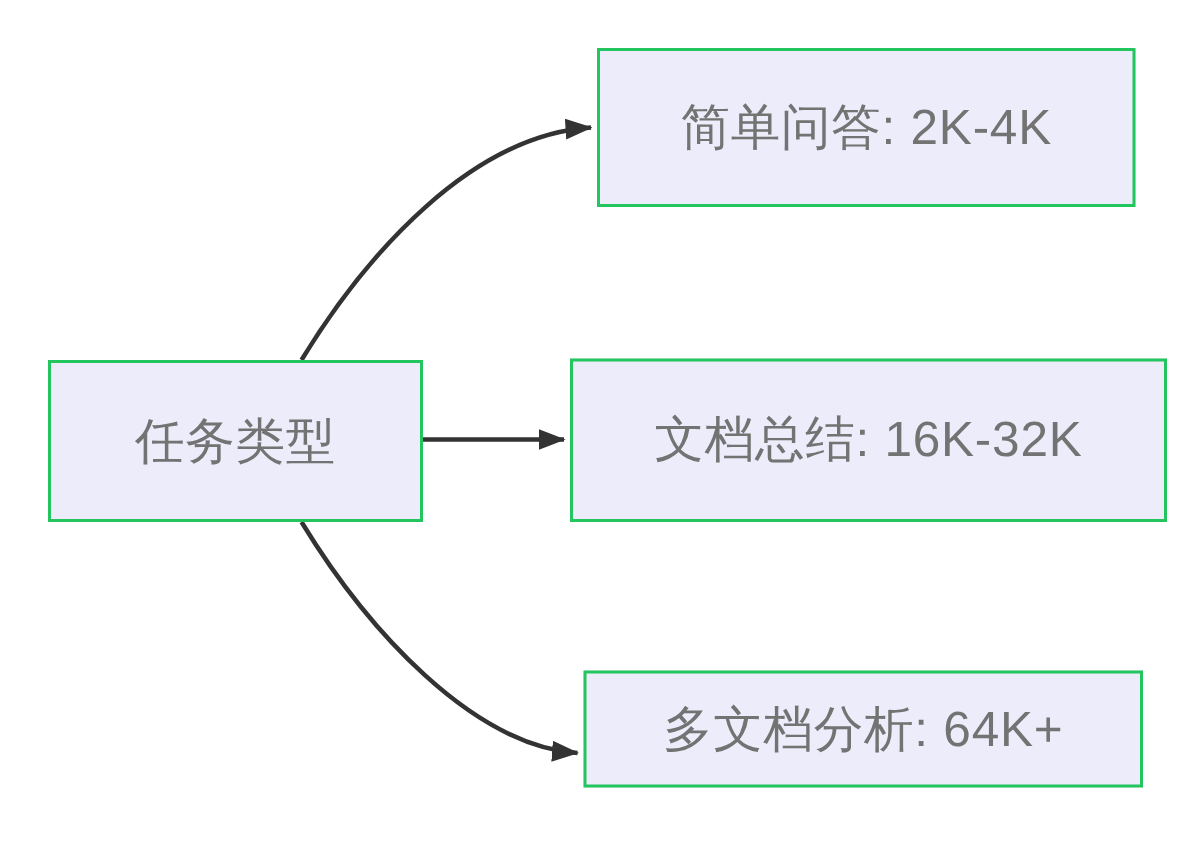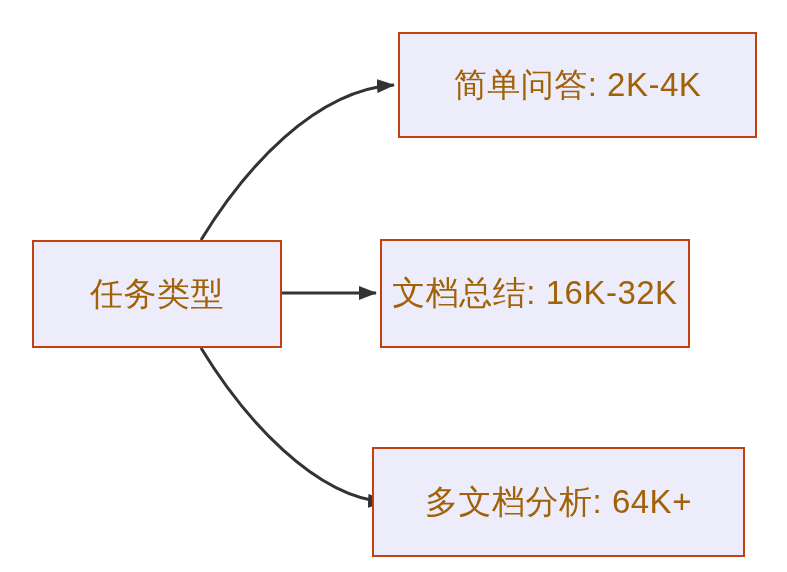--- a/index.html
+++ b/index.html
@@ -19,33 +19,33 @@
     position: absolute;
     left: 0;
     top: 0;
     width: 787px;
     height: 572px;
   }
   .node {
     position: absolute;
     box-sizing: border-box;
     background: #ececfb;
-    border: 2px solid #c2410c;
+    border: 2px solid #22c55e;
     display: flex;
     align-items: center;
     justify-content: center;
     font-size: 33px;
-    color: #a16207;
+    color: #737373;
     letter-spacing: 0.5px;
     white-space: nowrap;
   }
   .node-root  { left: 32px;  top: 240px; width: 250px; height: 108px; justify-content: center; }
   .node-b1    { left: 398px; top: 32px;  width: 359px; height: 106px; }
-  .node-b2    { left: 380px; top: 239px; width: 310px; height: 109px; }
-  .node-b3    { left: 372px; top: 447px; width: 373px; height: 110px; text-align: center; }
+  .node-b2    { left: 380px; top: 239px; width: 398px; height: 109px; }
+  .node-b3    { left: 389px; top: 447px; width: 373px; height: 78px; text-align: center; }
 </style>
 </head>
 <body>
 
 <div class="canvas">
 
   <svg class="edges" width="787" height="572" viewBox="0 0 787 572" aria-hidden="true">
     <defs>
       <marker id="arrowhead" markerUnits="userSpaceOnUse" markerWidth="18" markerHeight="14" viewBox="0 0 18 14" refX="17" refY="7" orient="auto">
         <path d="M0,0 L18,7 L0,14 Z" fill="#333333"></path>

